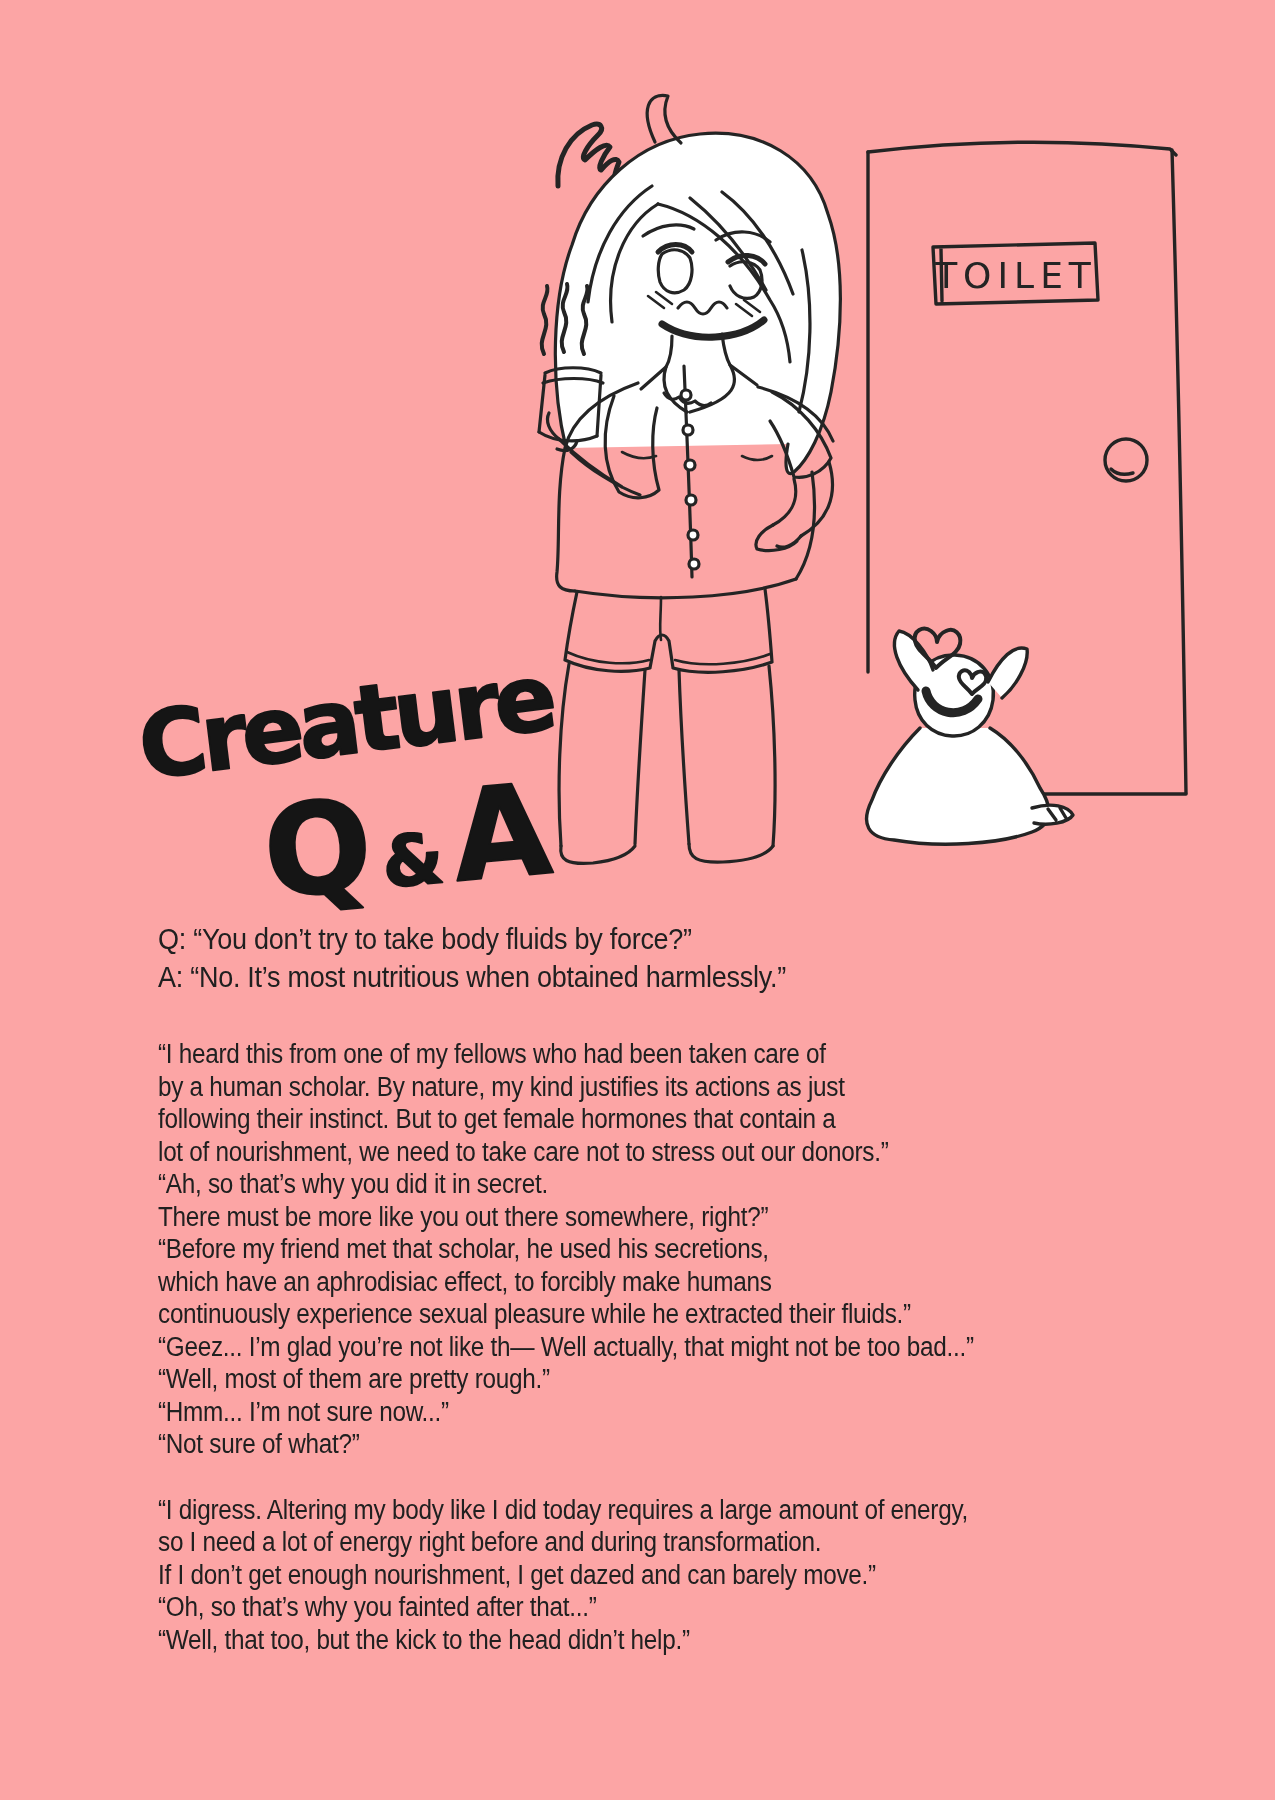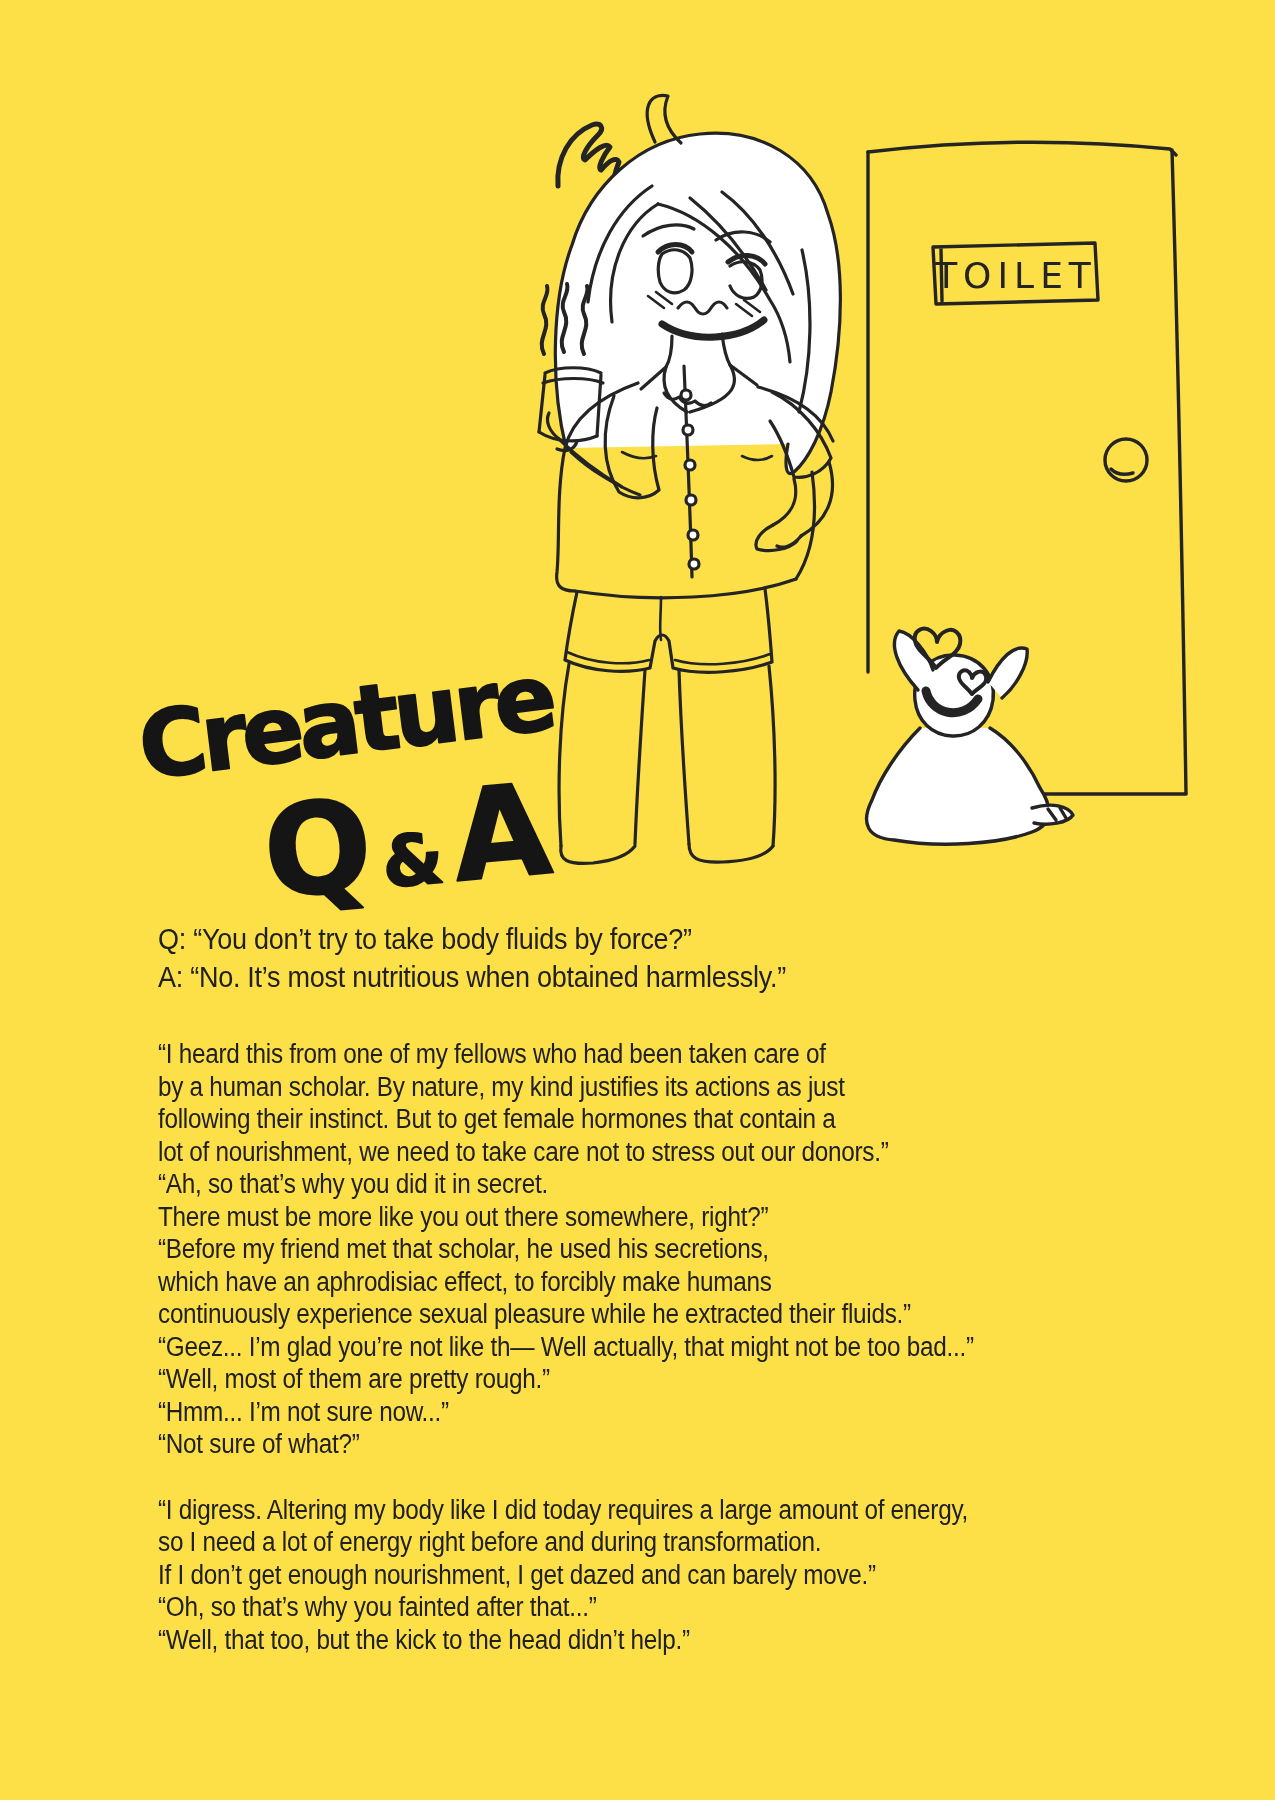--- a/index.html
+++ b/index.html
@@ -1,20 +1,20 @@
 <!DOCTYPE html>
 <html><head>
 <meta charset="utf-8">
 <style>
   html,body{margin:0;padding:0;}
   .page{
     position:relative;
     width:1275px;
     height:1800px;
-    background:#fde047;
+    background:#fca5a5;
     overflow:hidden;
     font-family:"Liberation Sans", sans-serif;
     color:#1f1f1f;
   }
   .illustration{position:absolute;top:0;left:0;}
   .text-block{
     position:absolute;
     left:158px;
     top:920px;
     transform:scaleX(0.90);

